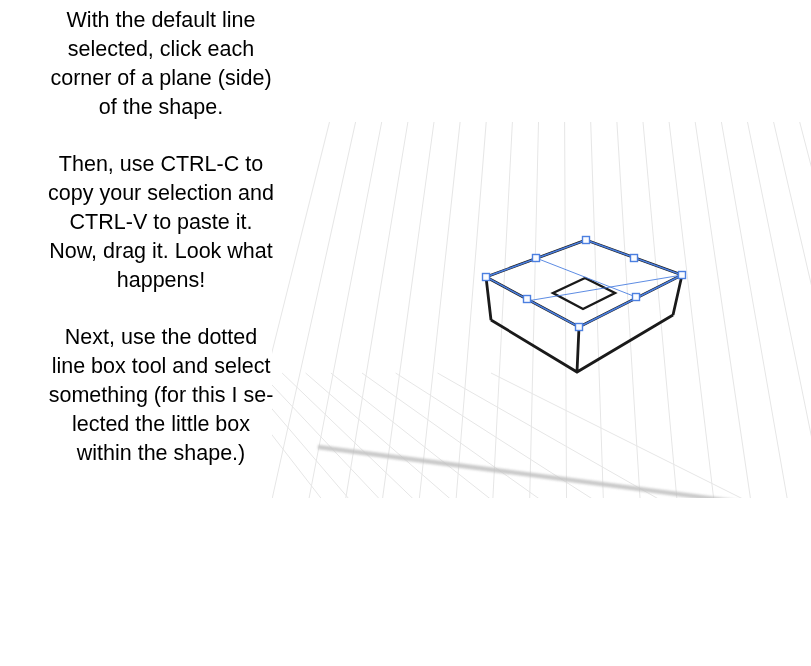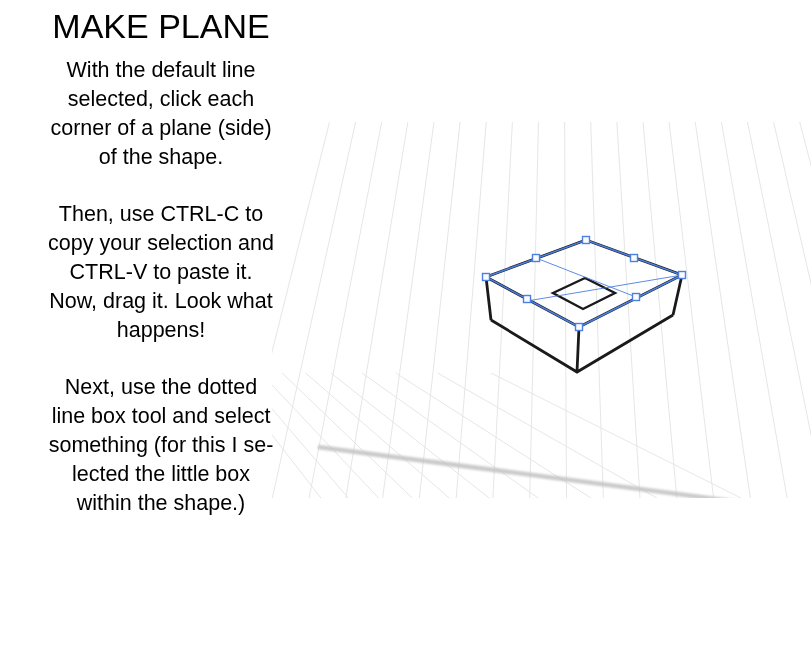--- a/index.html
+++ b/index.html
@@ -8,21 +8,20 @@
   #tutorial-panel{position:absolute;left:6px;top:6px;width:310px;text-align:center;}
   #tutorial-panel h1{font-size:34px;line-height:40px;font-weight:400;margin:0 0 10px 0;letter-spacing:0px;}
   #tutorial-panel p{font-size:21.5px;line-height:29px;margin:0 0 28px 0;white-space:pre-line;}
   svg{position:absolute;left:0;top:0;}
 </style>
 </head>
 <body>
 
 <div id="stage">
   <div id="tutorial-panel">
-    <h1>MAKE PLANE</h1>
     <p>With the default line
 selected, click each
 corner of a plane (side)
 of the shape.</p>
     <p>Then, use CTRL-C to
 copy your selection and
 CTRL-V to paste it.
 Now, drag it. Look what
 happens!</p>
     <p>Next, use the dotted

